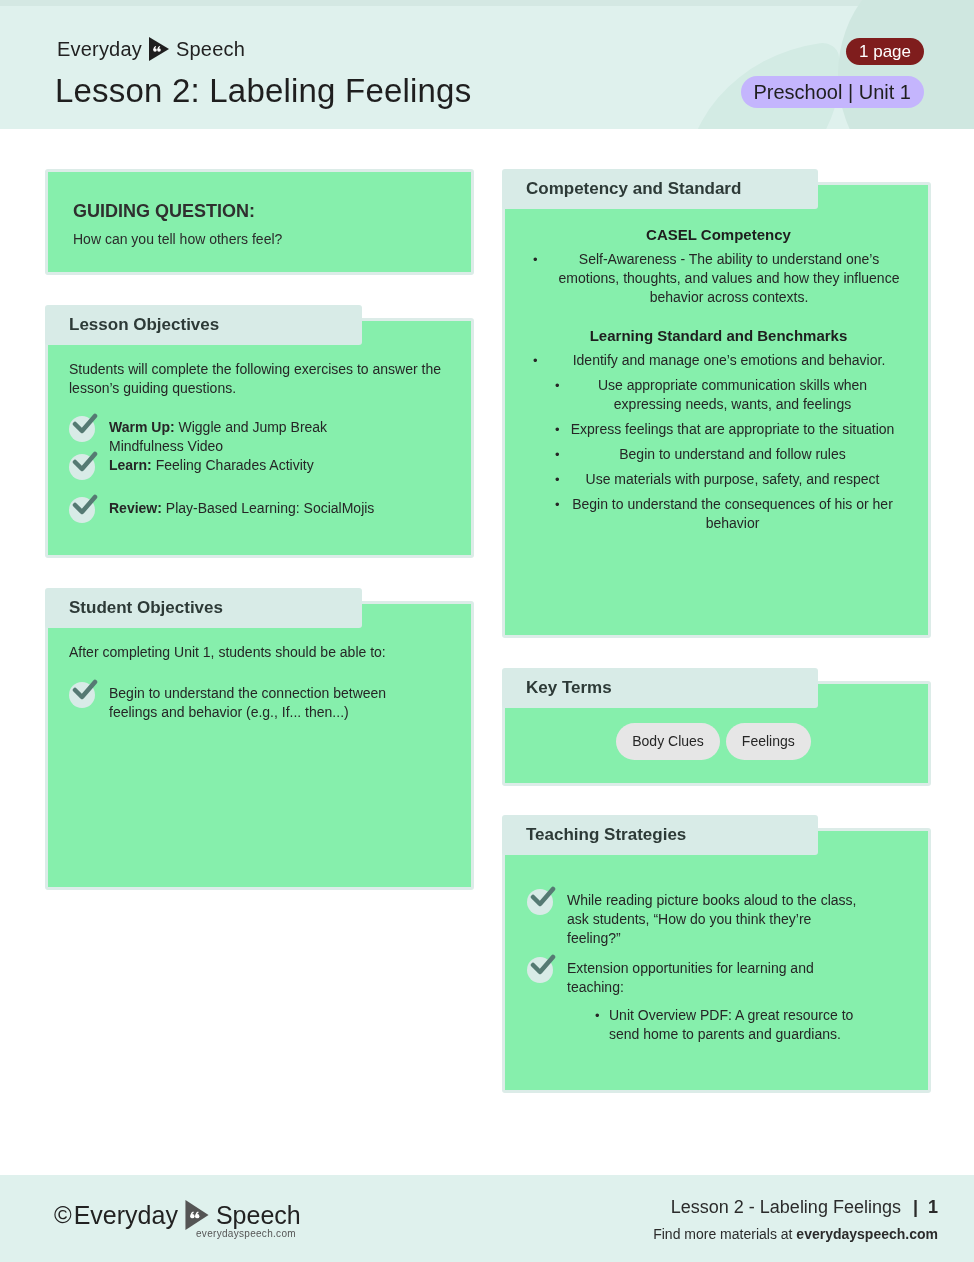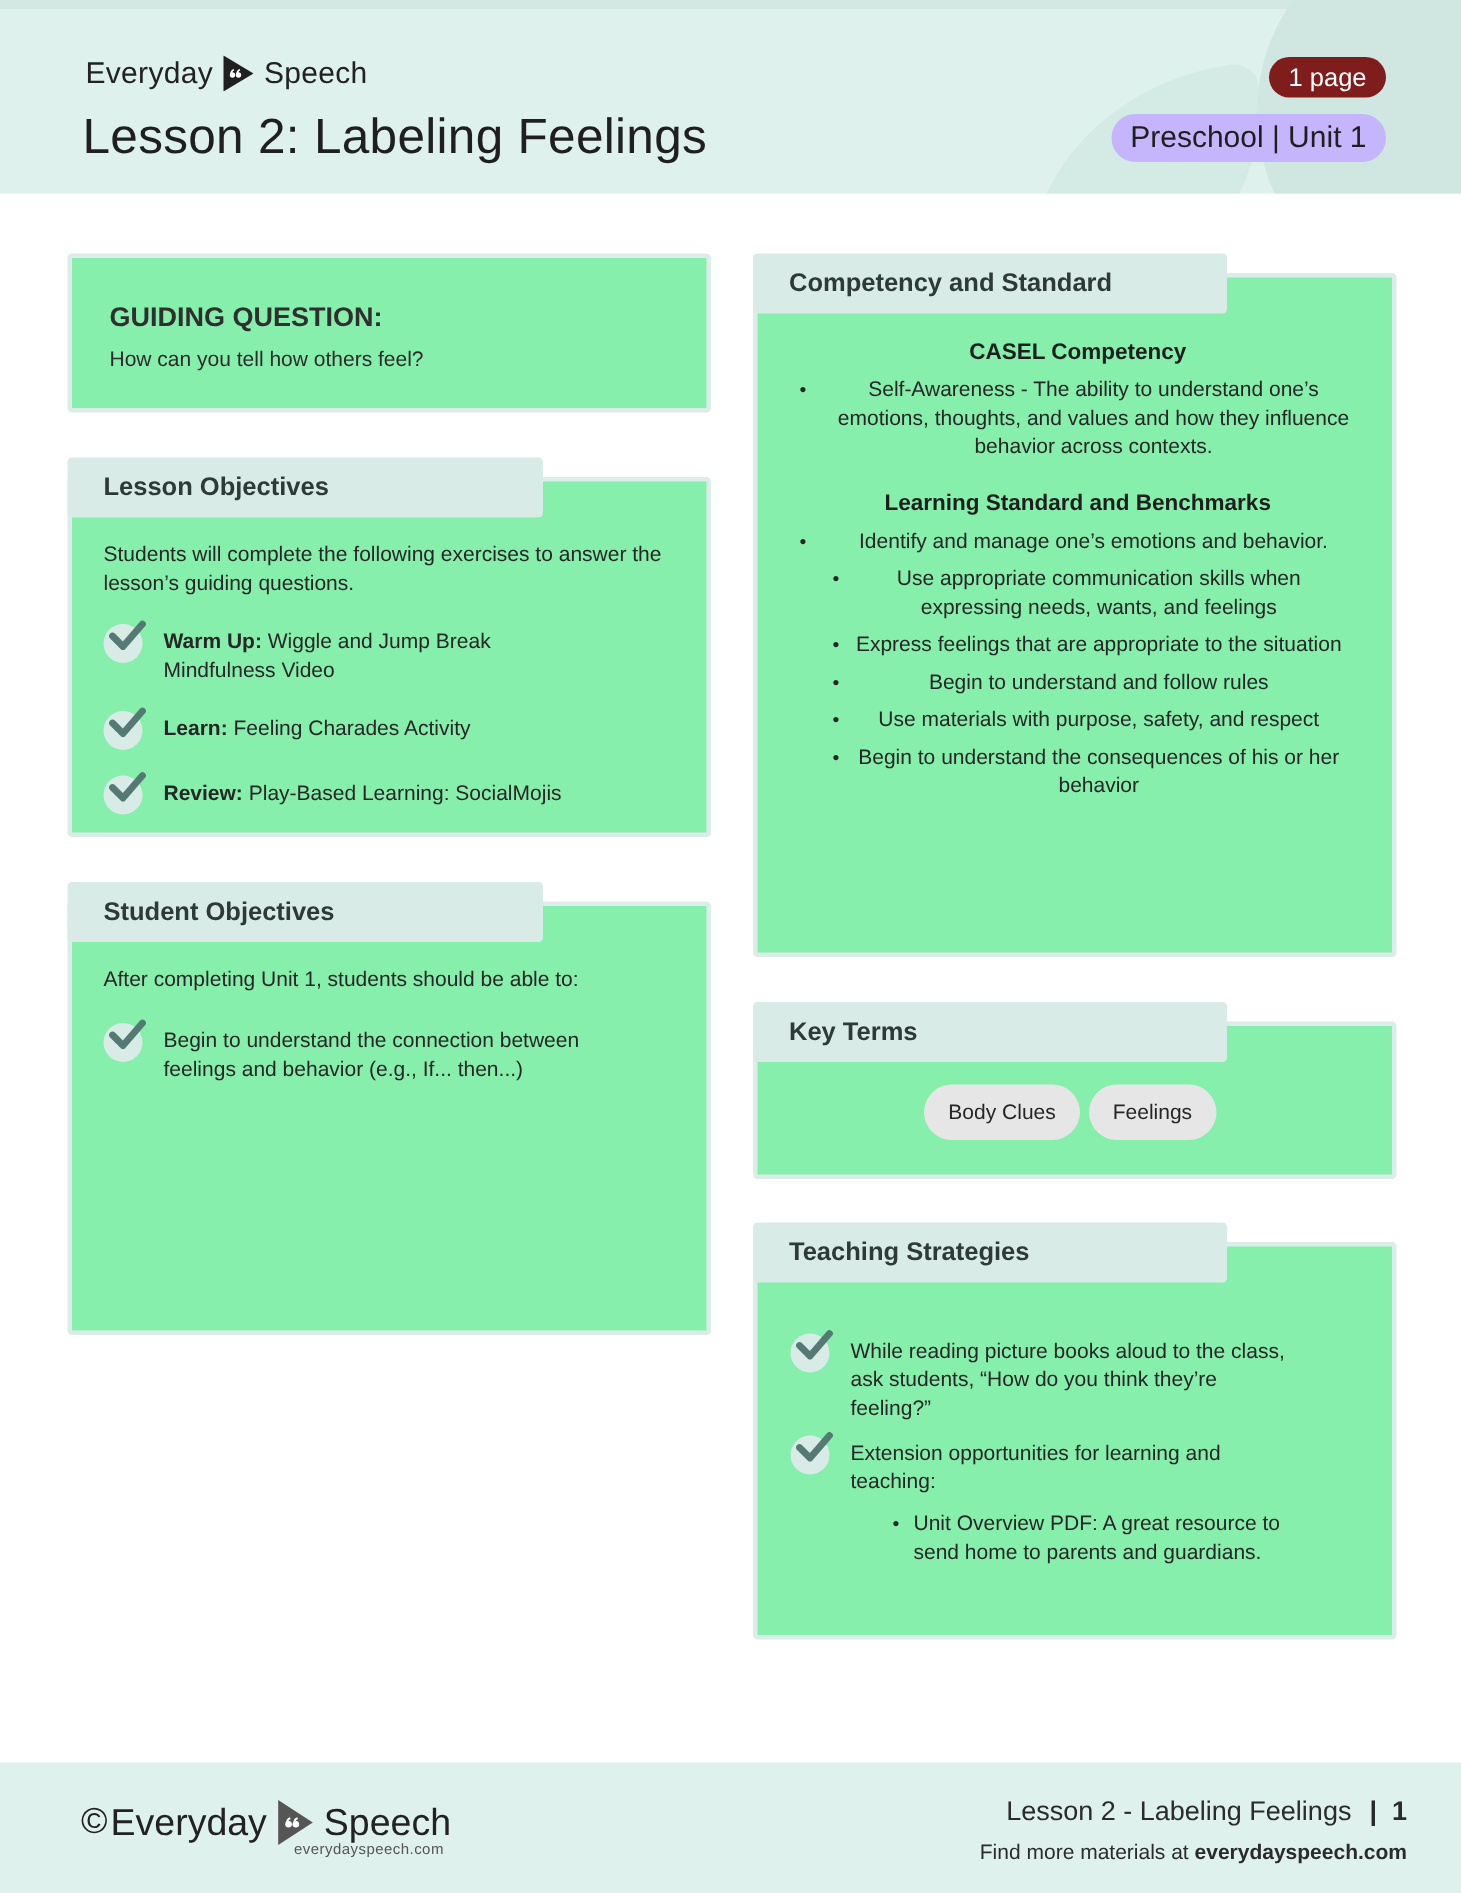--- a/index.html
+++ b/index.html
@@ -103,21 +103,21 @@
     <div style="height:6px"></div>
     <div class="check-item">
       <span class="check-icon">
           <span class="circ"></span>
           <svg viewBox="0 0 26 24">
             <path d="M3 12 L10 19 L23 4" stroke="#557a73" stroke-width="4.5" fill="none" stroke-linecap="round" stroke-linejoin="round"></path>
           </svg>
         </span>
       <span class="check-text" style="width:250px"><b>Warm Up:</b><span> Wiggle and Jump Break Mindfulness Video</span></span>
     </div>
-    <div class="check-item" style="margin-top:20px">
+    <div class="check-item" style="margin-top:0">
       <span class="check-icon">
           <span class="circ"></span>
           <svg viewBox="0 0 26 24">
             <path d="M3 12 L10 19 L23 4" stroke="#557a73" stroke-width="4.5" fill="none" stroke-linecap="round" stroke-linejoin="round"></path>
           </svg>
         </span>
       <span class="check-text"><b>Learn:</b><span> Feeling Charades Activity</span></span>
     </div>
     <div class="check-item" style="margin-top:21px">
       <span class="check-icon">

